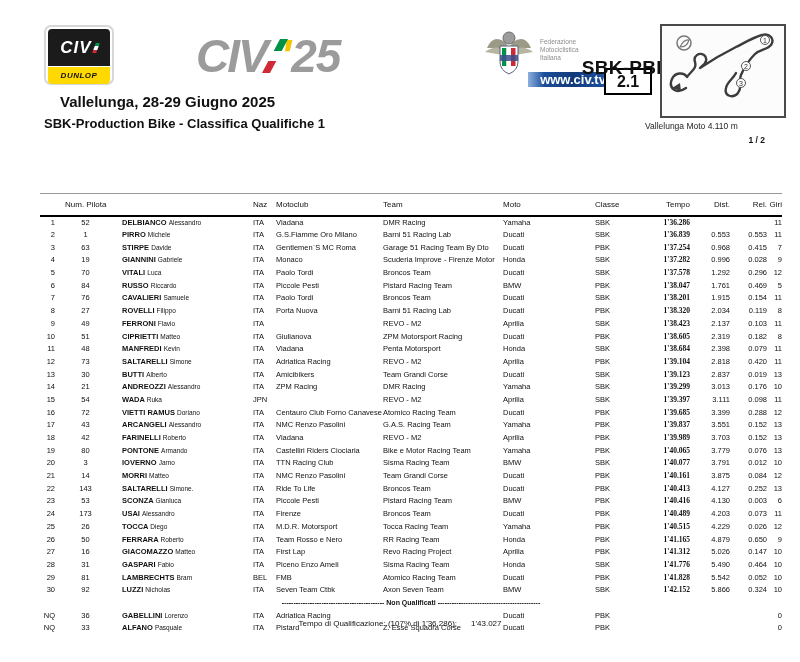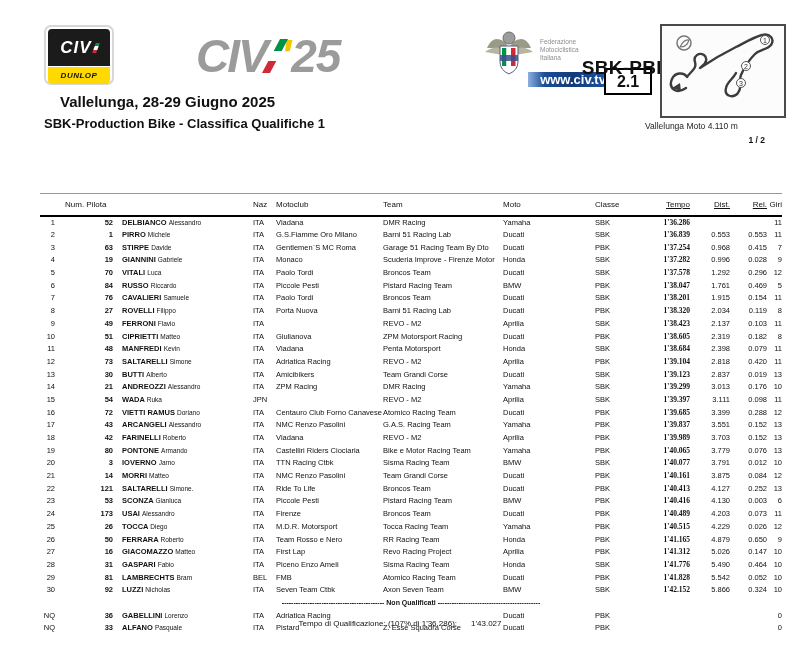--- a/index.html
+++ b/index.html
@@ -35,24 +35,24 @@
   .title    { left:60px; top:93px;  font-size:15px;   font-weight:bold; }
   .subtitle { left:44px; top:116px; font-size:13px; font-weight:bold; }
 
   
   .results { left:40px; top:162px; width:742px;margin-top:31px; }
   table { border-collapse:collapse; table-layout:fixed; width:742px; }
   thead tr { border-top:1px solid #999; border-bottom:2px solid #000; }
   th { font-weight:normal; font-size:8px; color:#111; text-align:left; height:22px; padding:0; vertical-align:middle; white-space:nowrap; }
   th.hdr-numpilota { padding-left:7px; }
   th.r { text-align:right; }
-  th.pr2 { padding-right:2px;text-decoration:underline; }
+  th.pr2 { padding-right:2px; }
   td { font-size:7.5px; height:12.7px; padding:0; white-space:nowrap; overflow:hidden; vertical-align:middle; color:#111; }
   .c-pos  { text-align:right; padding-right:3px; }
-  .c-num  { text-align:right; font-weight:bold; padding-right:2px; }
+  .c-num  { text-align:center; font-weight:normal; padding-right:2px; }
   .c-pil  { padding-left:7px; font-weight:bold; }
   .c-pil .fn { font-weight:normal; font-size:6.5px; }
   .c-tmp  { font-weight:bold; text-align:right; padding-right:2px;font-family:Liberation Serif, serif; }
   .c-dst, .c-rel { text-align:right; padding-right:2px; }
   .c-gir  { text-align:right; }
   .divider { text-align:center; font-weight:bold; font-size:7px; letter-spacing:0; }
 
   .footer { left:0; top:619px; width:800px; text-align:center; font-size:8px; font-weight:normal; }
   .footer .val { margin-left:14px; }
 </style>
@@ -423,21 +423,21 @@
           <td class="c-tmp">1'40.065</td>
           <td class="c-dst">3.779</td>
           <td class="c-rel">0.076</td>
           <td class="c-gir">13</td>
         </tr>
         <tr>
           <td class="c-pos">20</td>
           <td class="c-num">3</td>
           <td class="c-pil">IOVERNO <span class="fn">Jarno</span></td>
           <td class="c-naz">ITA</td>
-          <td class="c-mc">TTN Racing Ctbk</td>
+          <td class="c-mc">TTN Racing Club</td>
           <td class="c-team">Sisma Racing Team</td>
           <td class="c-moto">BMW</td>
           <td class="c-cls">SBK</td>
           <td class="c-tmp">1'40.077</td>
           <td class="c-dst">3.791</td>
           <td class="c-rel">0.012</td>
           <td class="c-gir">10</td>
         </tr>
         <tr>
           <td class="c-pos">21</td>
@@ -448,21 +448,21 @@
           <td class="c-team">Team Grandi Corse</td>
           <td class="c-moto">Ducati</td>
           <td class="c-cls">PBK</td>
           <td class="c-tmp">1'40.161</td>
           <td class="c-dst">3.875</td>
           <td class="c-rel">0.084</td>
           <td class="c-gir">12</td>
         </tr>
         <tr>
           <td class="c-pos">22</td>
-          <td class="c-num">121</td>
+          <td class="c-num">143</td>
           <td class="c-pil">SALTARELLI <span class="fn">Simone.</span></td>
           <td class="c-naz">ITA</td>
           <td class="c-mc">Ride To Life</td>
           <td class="c-team">Broncos Team</td>
           <td class="c-moto">Ducati</td>
           <td class="c-cls">PBK</td>
           <td class="c-tmp">1'40.413</td>
           <td class="c-dst">4.127</td>
           <td class="c-rel">0.252</td>
           <td class="c-gir">13</td>

